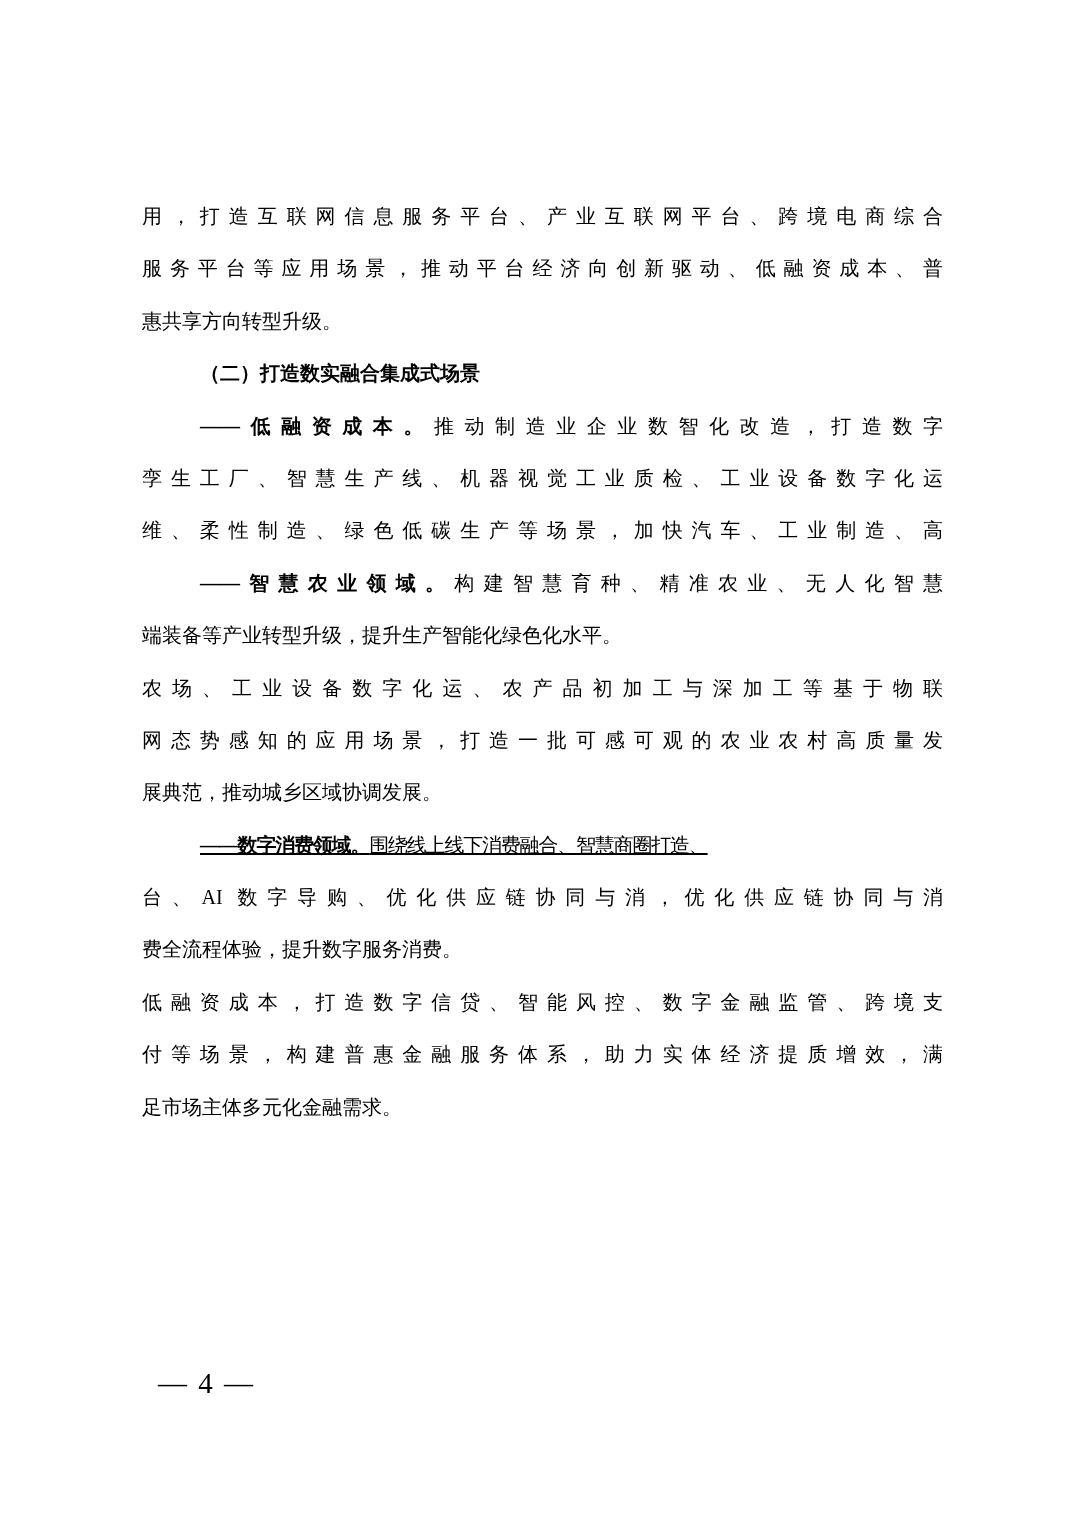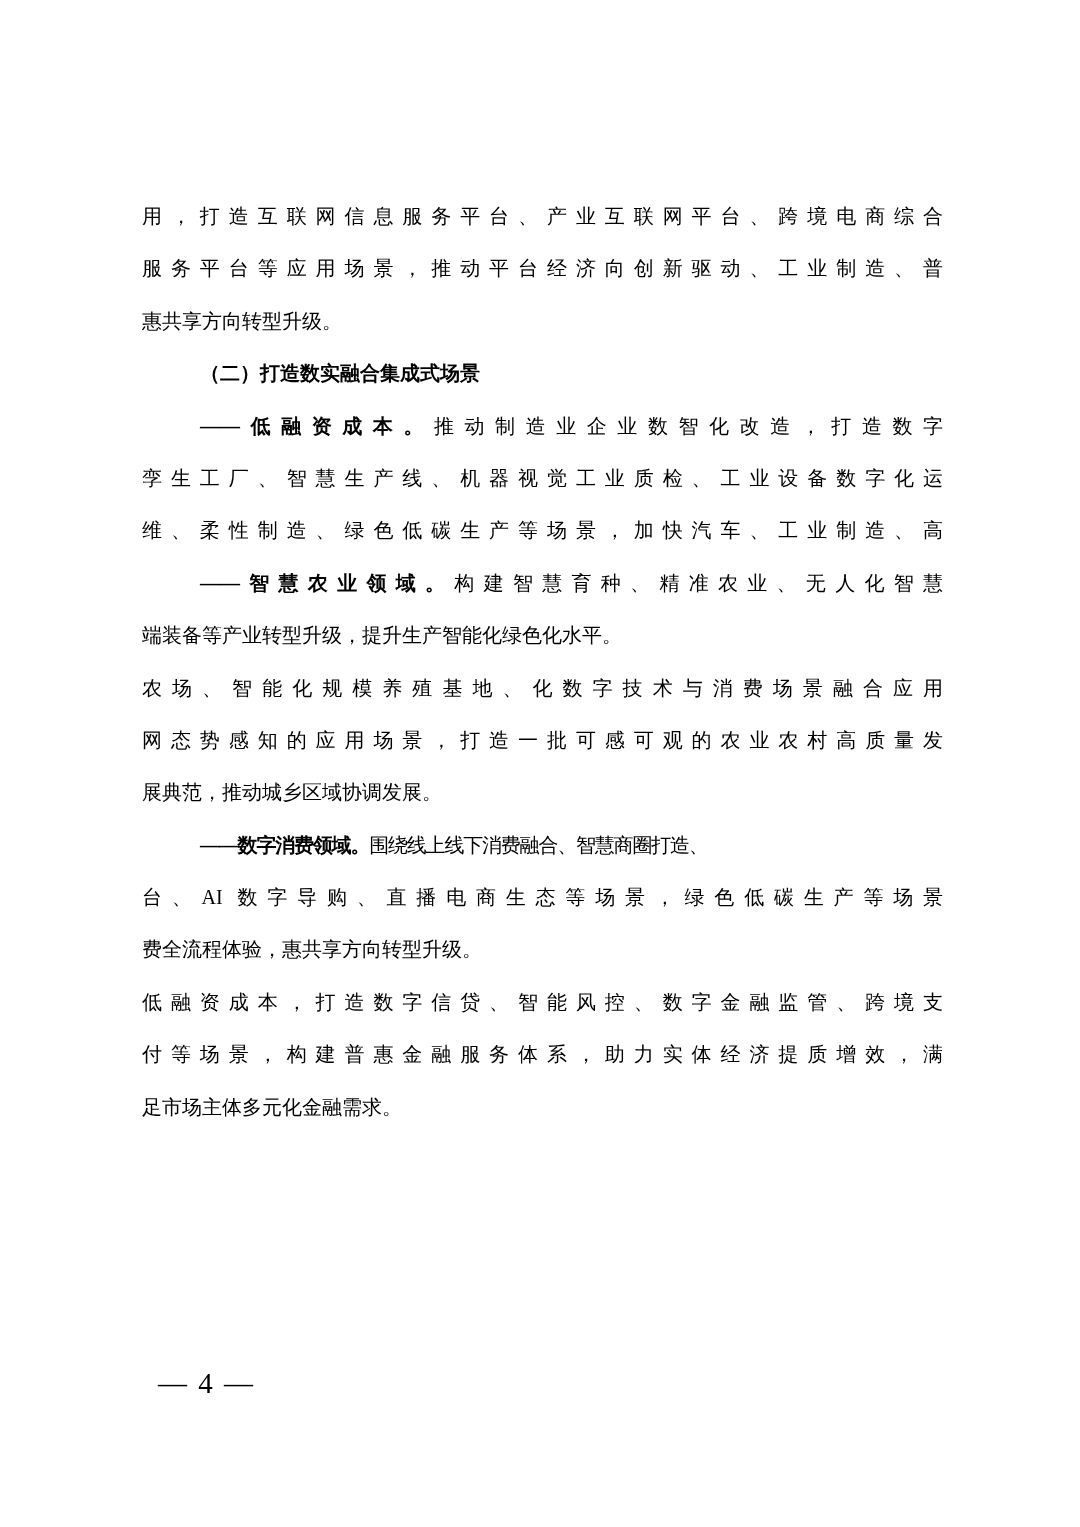--- a/index.html
+++ b/index.html
@@ -38,20 +38,21 @@
   }
   .line.indent {
     padding-left: 58px;
   }
   .line.indent.fill {
     padding-left: 58px;
   }
   
   .line.tight {
     letter-spacing: -1.2px;
+    text-decoration: underline;
   }
   .line .lead {
     font-weight: 700;
   }
   
   .line.kaiti {
     font-weight: 700;
   }
   .footer {
     position: absolute;
@@ -62,34 +63,34 @@
     letter-spacing: 2px;
     color: #000000;
   }
 </style>
 </head>
 <body>
 
 <div class="page">
   <div class="doc-body" id="doc-body">
       <div class="line fill">用，打造互联网信息服务平台、产业互联网平台、跨境电商综合</div>
-      <div class="line fill">服务平台等应用场景，推动平台经济向创新驱动、工业制造、普</div>
+      <div class="line fill">服务平台等应用场景，推动平台经济向创新驱动、低融资成本、普</div>
       <div class="line">惠共享方向转型升级。</div>
       <div class="line indent kaiti">（二）打造数实融合集成式场景</div>
       <div class="line fill indent"><span class="lead">——低融资成本。</span>推动制造业企业数智化改造，打造数字</div>
       <div class="line fill">孪生工厂、智慧生产线、机器视觉工业质检、工业设备数字化运</div>
       <div class="line fill">维、柔性制造、绿色低碳生产等场景，加快汽车、工业制造、高</div>
       <div class="line fill indent"><span class="lead">——智慧农业领域。</span>构建智慧育种、精准农业、无人化智慧</div>
       <div class="line">端装备等产业转型升级，提升生产智能化绿色化水平。</div>
-      <div class="line fill">农场、智能化规模养殖基地、化数字技术与消费场景融合应用</div>
+      <div class="line fill">农场、工业设备数字化运、农产品初加工与深加工等基于物联</div>
       <div class="line fill">网态势感知的应用场景，打造一批可感可观的农业农村高质量发</div>
       <div class="line">展典范，推动城乡区域协调发展。</div>
       <div class="line indent tight"><span class="lead">——数字消费领域。</span>围绕线上线下消费融合、智慧商圈打造、</div>
-      <div class="line fill">台、AI 数字导购、直播电商生态等场景，绿色低碳生产等场景</div>
-      <div class="line">费全流程体验，惠共享方向转型升级。</div>
+      <div class="line fill">台、AI 数字导购、优化供应链协同与消，优化供应链协同与消</div>
+      <div class="line">费全流程体验，提升数字服务消费。</div>
       <div class="line fill">低融资成本，打造数字信贷、智能风控、数字金融监管、跨境支</div>
       <div class="line fill">付等场景，构建普惠金融服务体系，助力实体经济提质增效，满</div>
       <div class="line">足市场主体多元化金融需求。</div>
     </div>
   <div class="footer">
     <span>— 4 —</span>
   </div>
 </div>
 
 </body></html>

